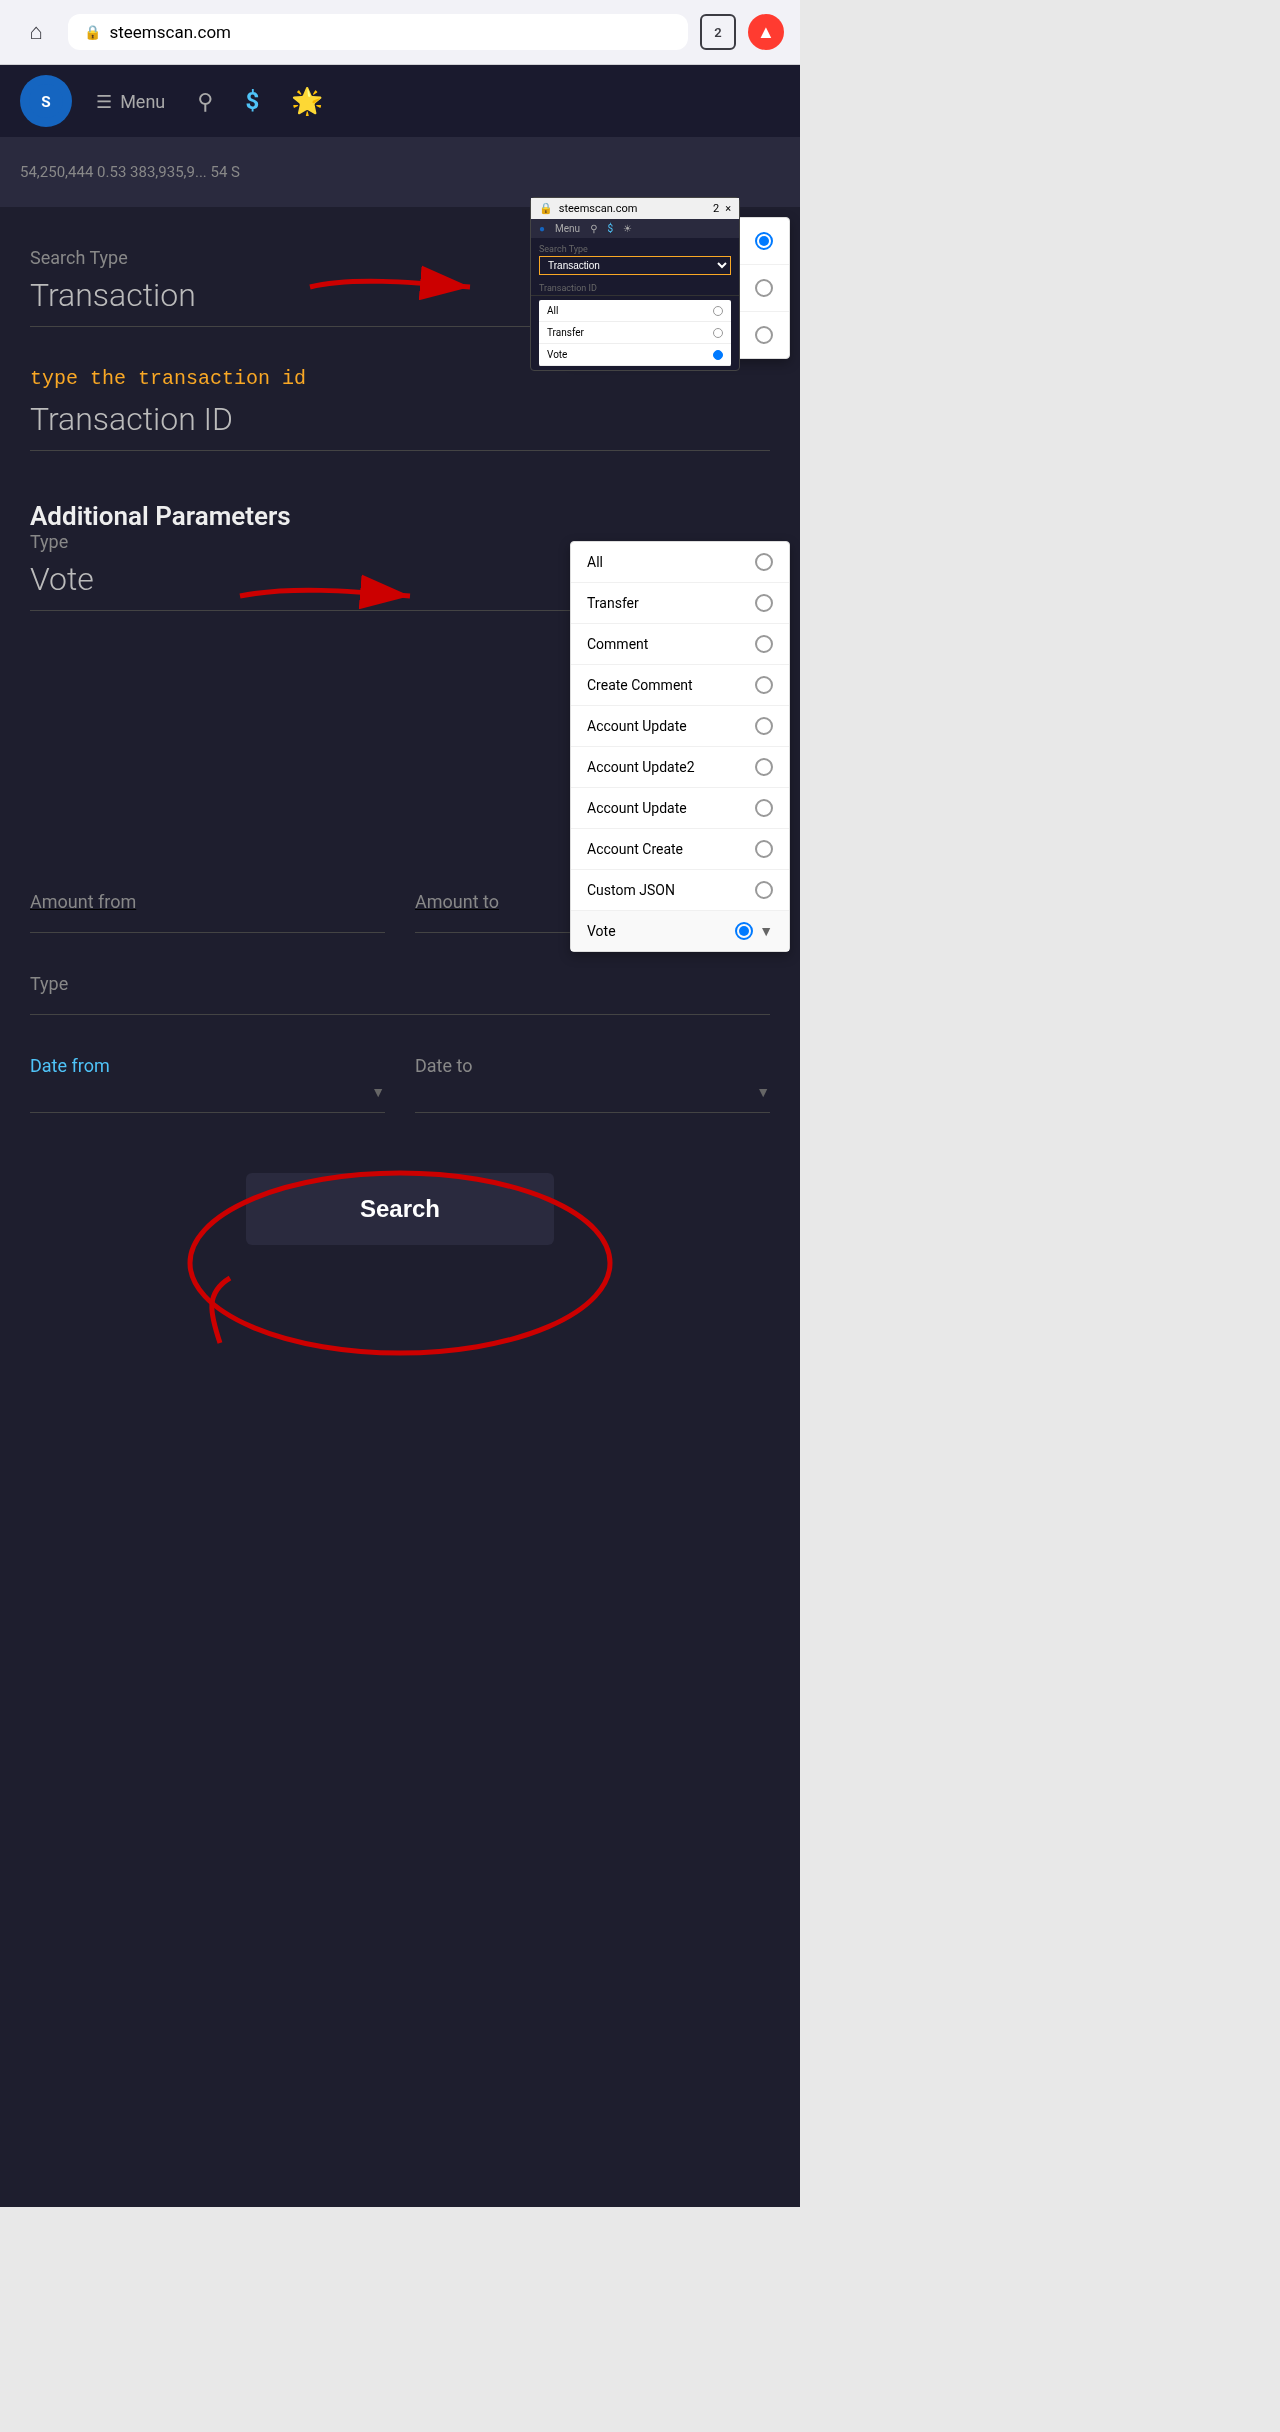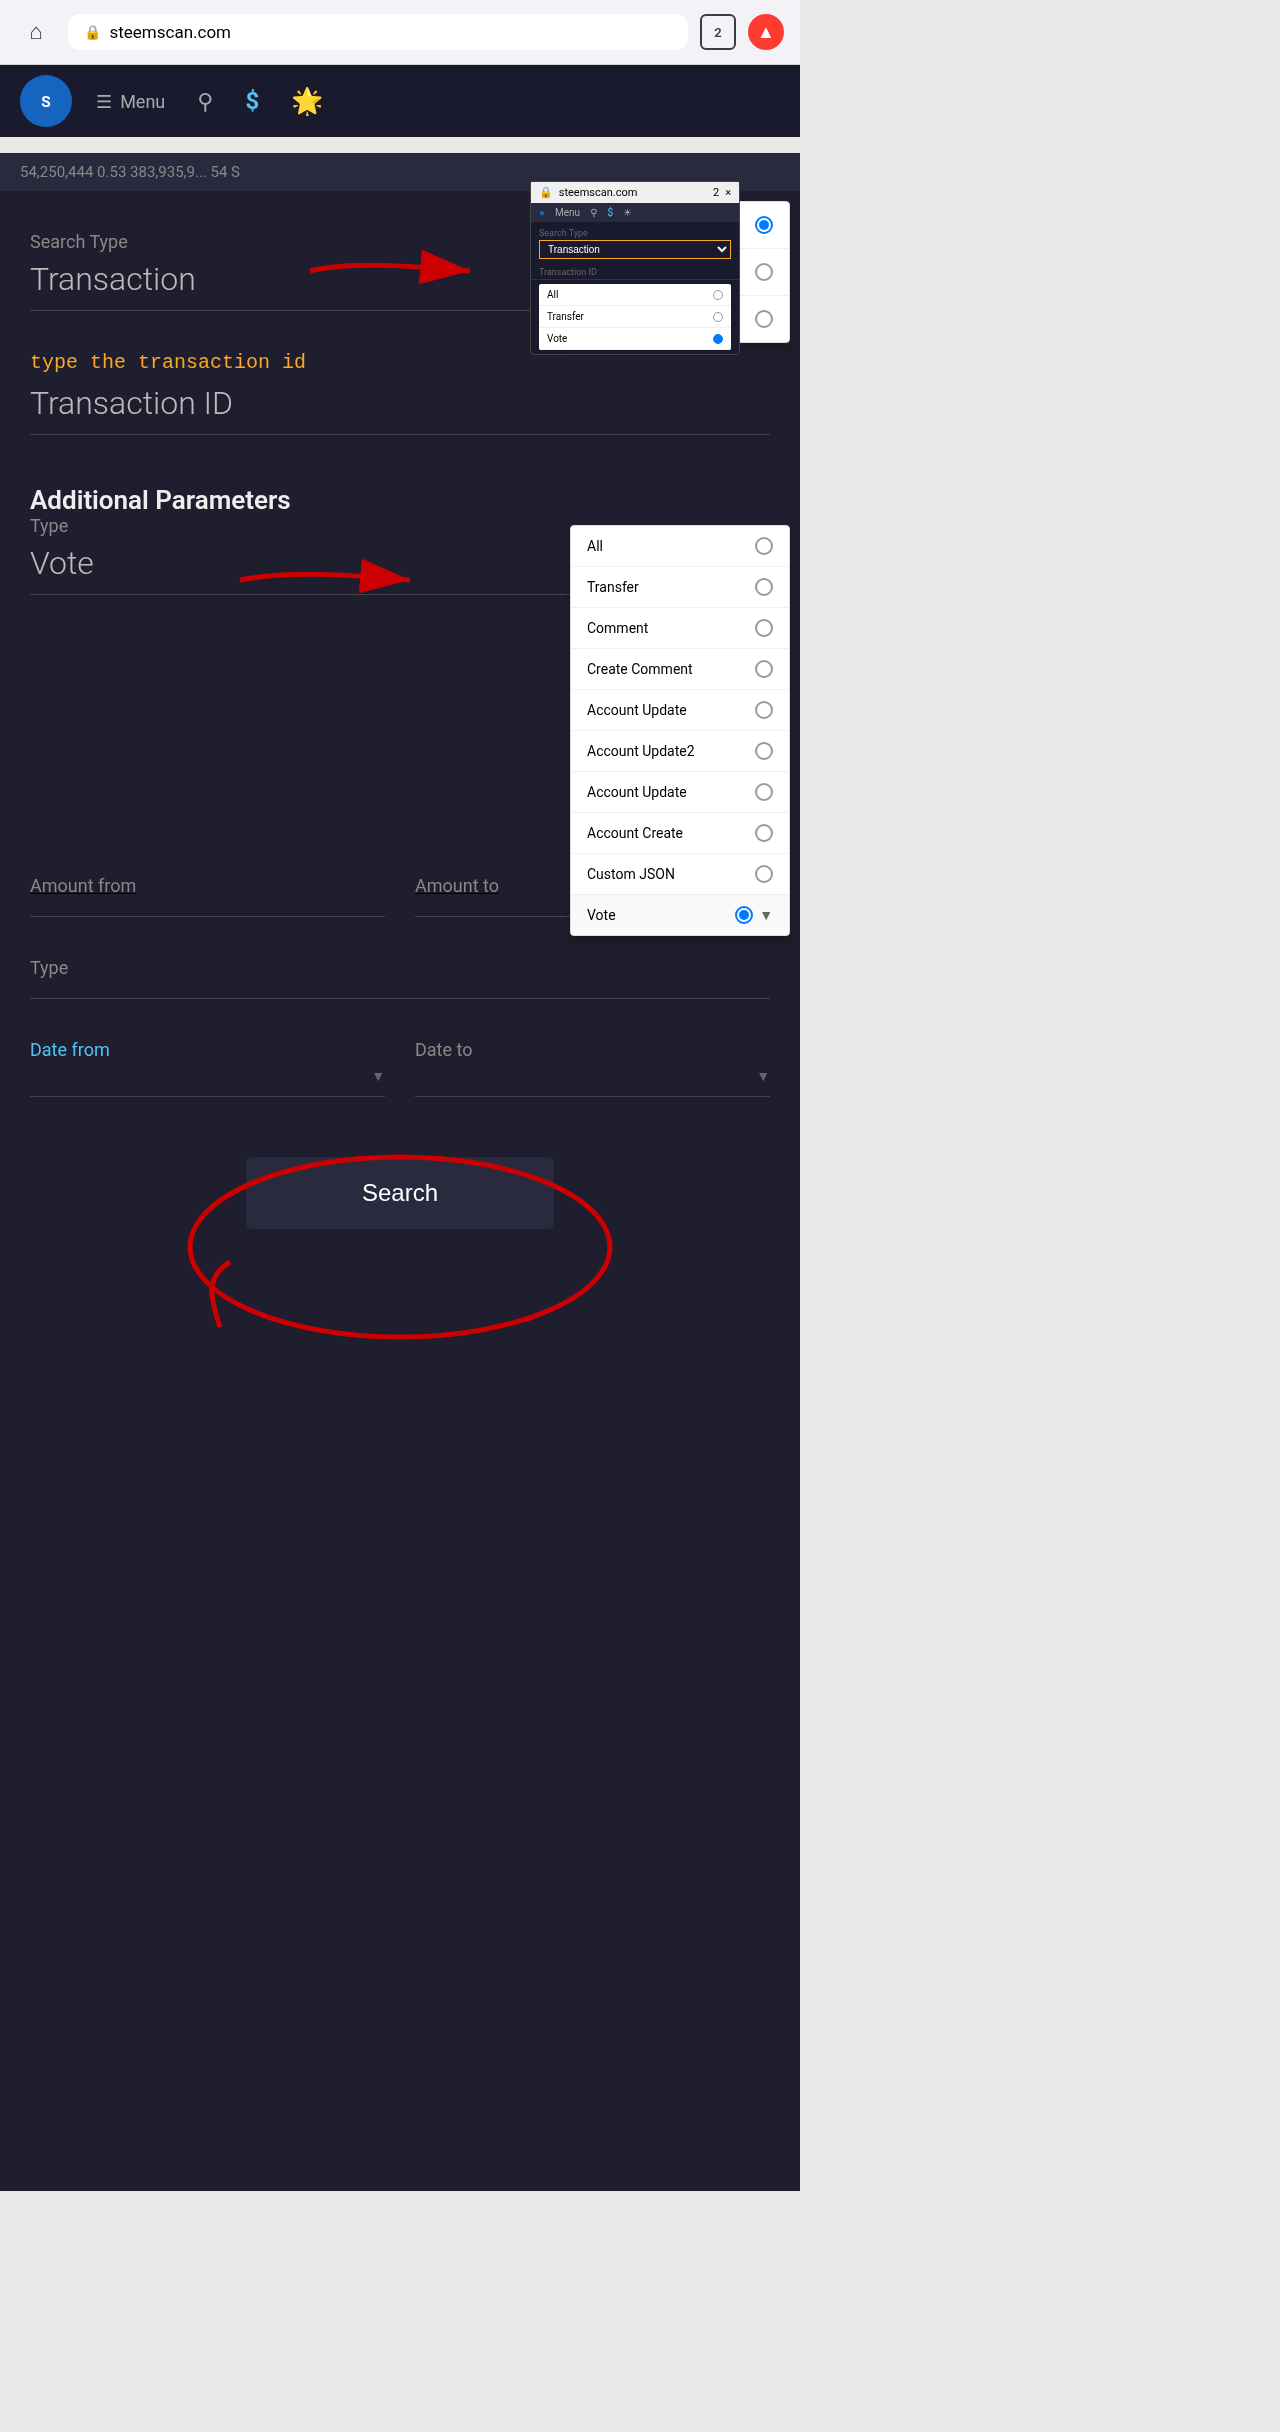--- a/index.html
+++ b/index.html
@@ -127,26 +127,25 @@
       font-weight: bold;
     }
 
     .nav-sun {
       font-size: 26px;
     }
 
     
     .stats-bar {
       background: #2a2a3e;
-      padding: 10px 20px;
+      padding: 26px 20px;
       color: #888;
       font-size: 15px;
       overflow: hidden;
       white-space: nowrap;
-      margin-top: 16px;
     }
 
     
     .overlay-container {
       position: relative;
     }
 
     .overlay-thumbnail {
       position: absolute;
       right: 60px;
@@ -407,21 +406,21 @@
       justify-content: center;
       margin-top: 60px;
       margin-bottom: 40px;
       position: relative;
     }
 
     .search-button {
       background: #2a2a3e;
       color: #fff;
       font-size: 24px;
-      font-weight: 400;
+      font-weight: 700;
       padding: 22px 68px;
       border: none;
       border-radius: 6px;
       cursor: pointer;
       width: 308px;
     }
 
     
     .steem-logo-svg {
       width: 34px;

